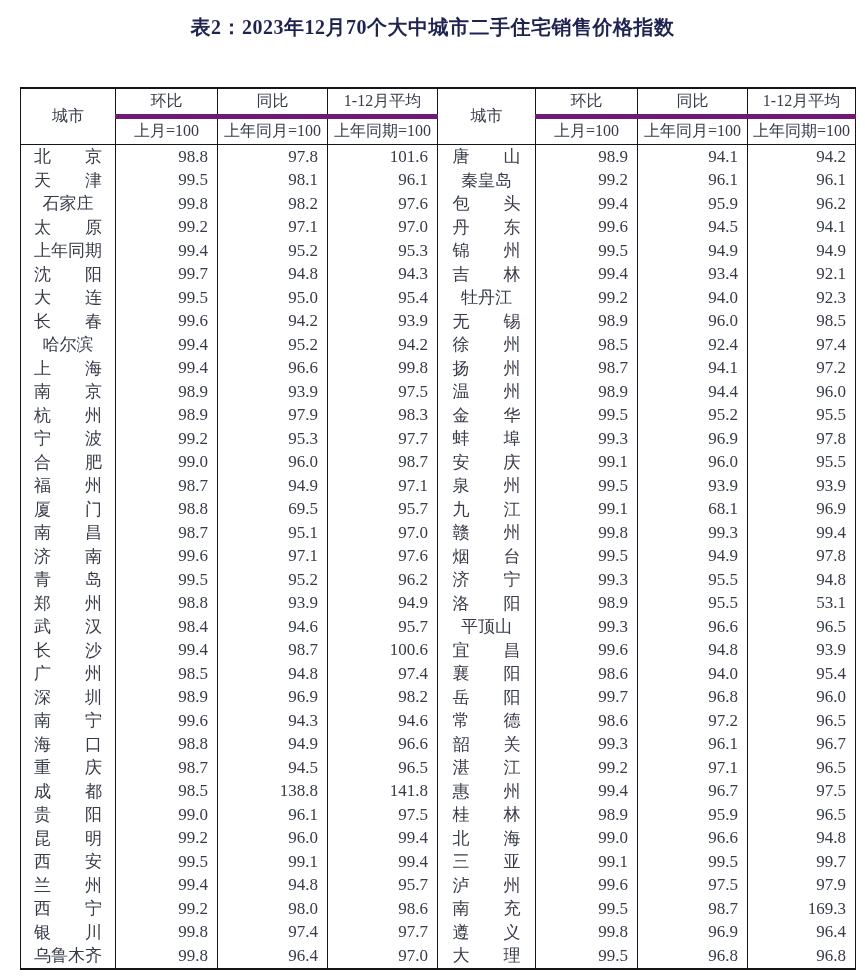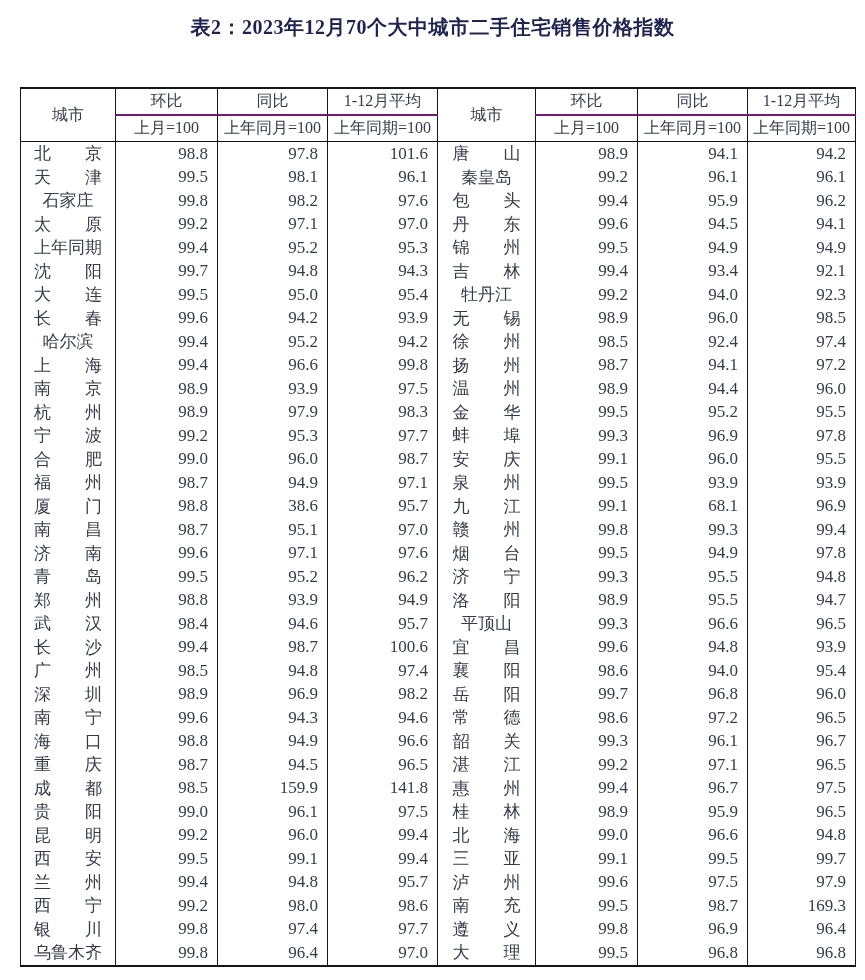--- a/index.html
+++ b/index.html
@@ -37,21 +37,21 @@
   thead th {
     font-weight: normal;
     font-size: 16px;
     height: 25px;
     padding: 0;
     text-align: center;
     vertical-align: middle;
     color: #363b47;
   }
   th.bl, td.bl { border-left: 1px solid #14141c; }
-  th.grp { border-bottom: 2px solid #701a75; }
+  th.grp { border-bottom: 5px solid #701a75; }
   thead tr.sub th, thead th.cityhead { border-bottom: 1px solid #14141c; }
   tbody td {
     font-size: 17px;
     height: 23.5px;
     padding: 0 9px 0 0;
     text-align: right;
     vertical-align: middle;
     white-space: nowrap;
   }
   tbody td.city {
@@ -245,21 +245,21 @@
       <td class="bl">94.9</td>
       <td class="bl">97.1</td>
       <td class="city bl">泉　　州</td>
       <td class="bl">99.5</td>
       <td class="bl">93.9</td>
       <td class="bl">93.9</td>
     </tr>
         <tr>
       <td class="city">厦　　门</td>
       <td class="bl">98.8</td>
-      <td class="bl">38.6</td>
+      <td class="bl">69.5</td>
       <td class="bl">95.7</td>
       <td class="city bl">九　　江</td>
       <td class="bl">99.1</td>
       <td class="bl">68.1</td>
       <td class="bl">96.9</td>
     </tr>
         <tr>
       <td class="city">南　　昌</td>
       <td class="bl">98.7</td>
       <td class="bl">95.1</td>
@@ -290,21 +290,21 @@
       <td class="bl">94.8</td>
     </tr>
         <tr>
       <td class="city">郑　　州</td>
       <td class="bl">98.8</td>
       <td class="bl">93.9</td>
       <td class="bl">94.9</td>
       <td class="city bl">洛　　阳</td>
       <td class="bl">98.9</td>
       <td class="bl">95.5</td>
-      <td class="bl">94.7</td>
+      <td class="bl">53.1</td>
     </tr>
         <tr>
       <td class="city">武　　汉</td>
       <td class="bl">98.4</td>
       <td class="bl">94.6</td>
       <td class="bl">95.7</td>
       <td class="city bl">平顶山</td>
       <td class="bl">99.3</td>
       <td class="bl">96.6</td>
       <td class="bl">96.5</td>
@@ -365,21 +365,21 @@
       <td class="bl">94.5</td>
       <td class="bl">96.5</td>
       <td class="city bl">湛　　江</td>
       <td class="bl">99.2</td>
       <td class="bl">97.1</td>
       <td class="bl">96.5</td>
     </tr>
         <tr>
       <td class="city">成　　都</td>
       <td class="bl">98.5</td>
-      <td class="bl">159.9</td>
+      <td class="bl">138.8</td>
       <td class="bl">141.8</td>
       <td class="city bl">惠　　州</td>
       <td class="bl">99.4</td>
       <td class="bl">96.7</td>
       <td class="bl">97.5</td>
     </tr>
         <tr>
       <td class="city">贵　　阳</td>
       <td class="bl">99.0</td>
       <td class="bl">96.1</td>

